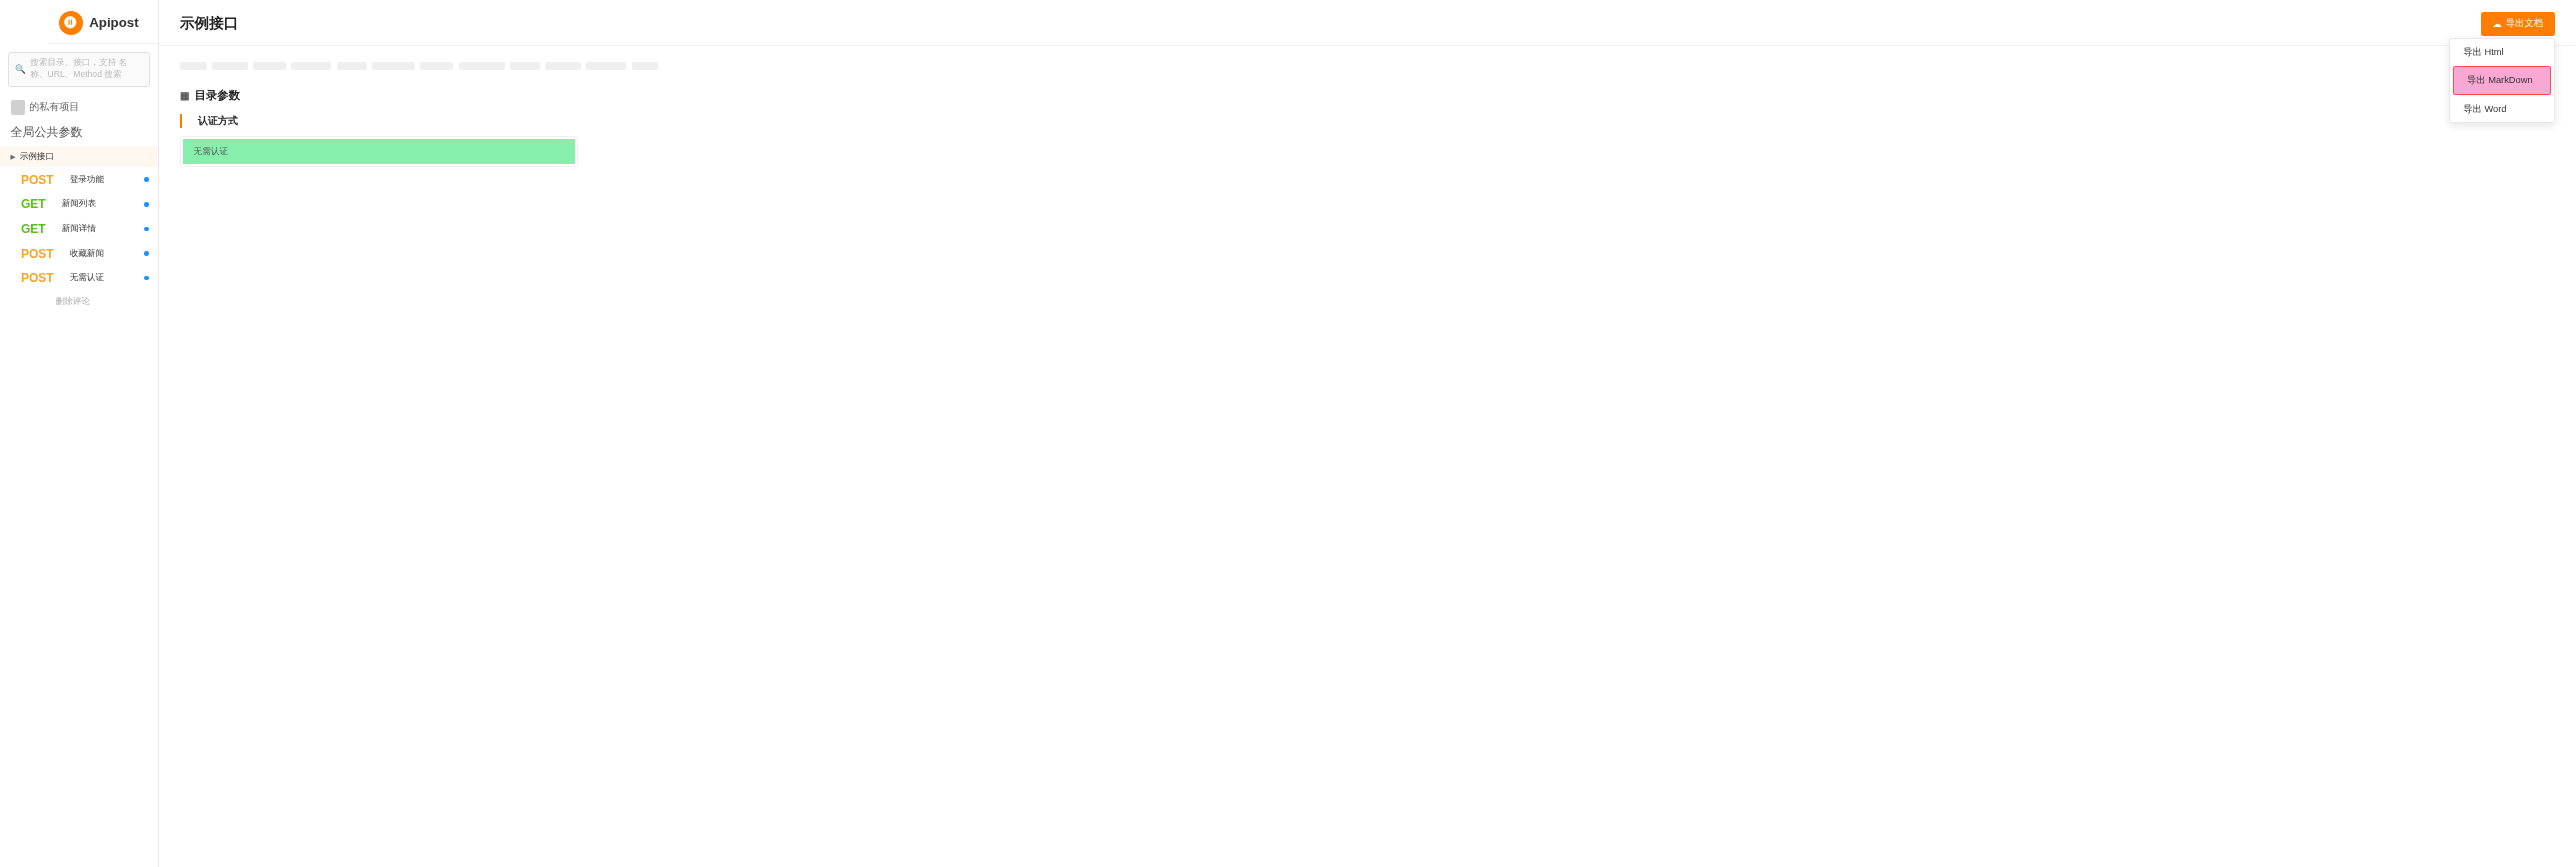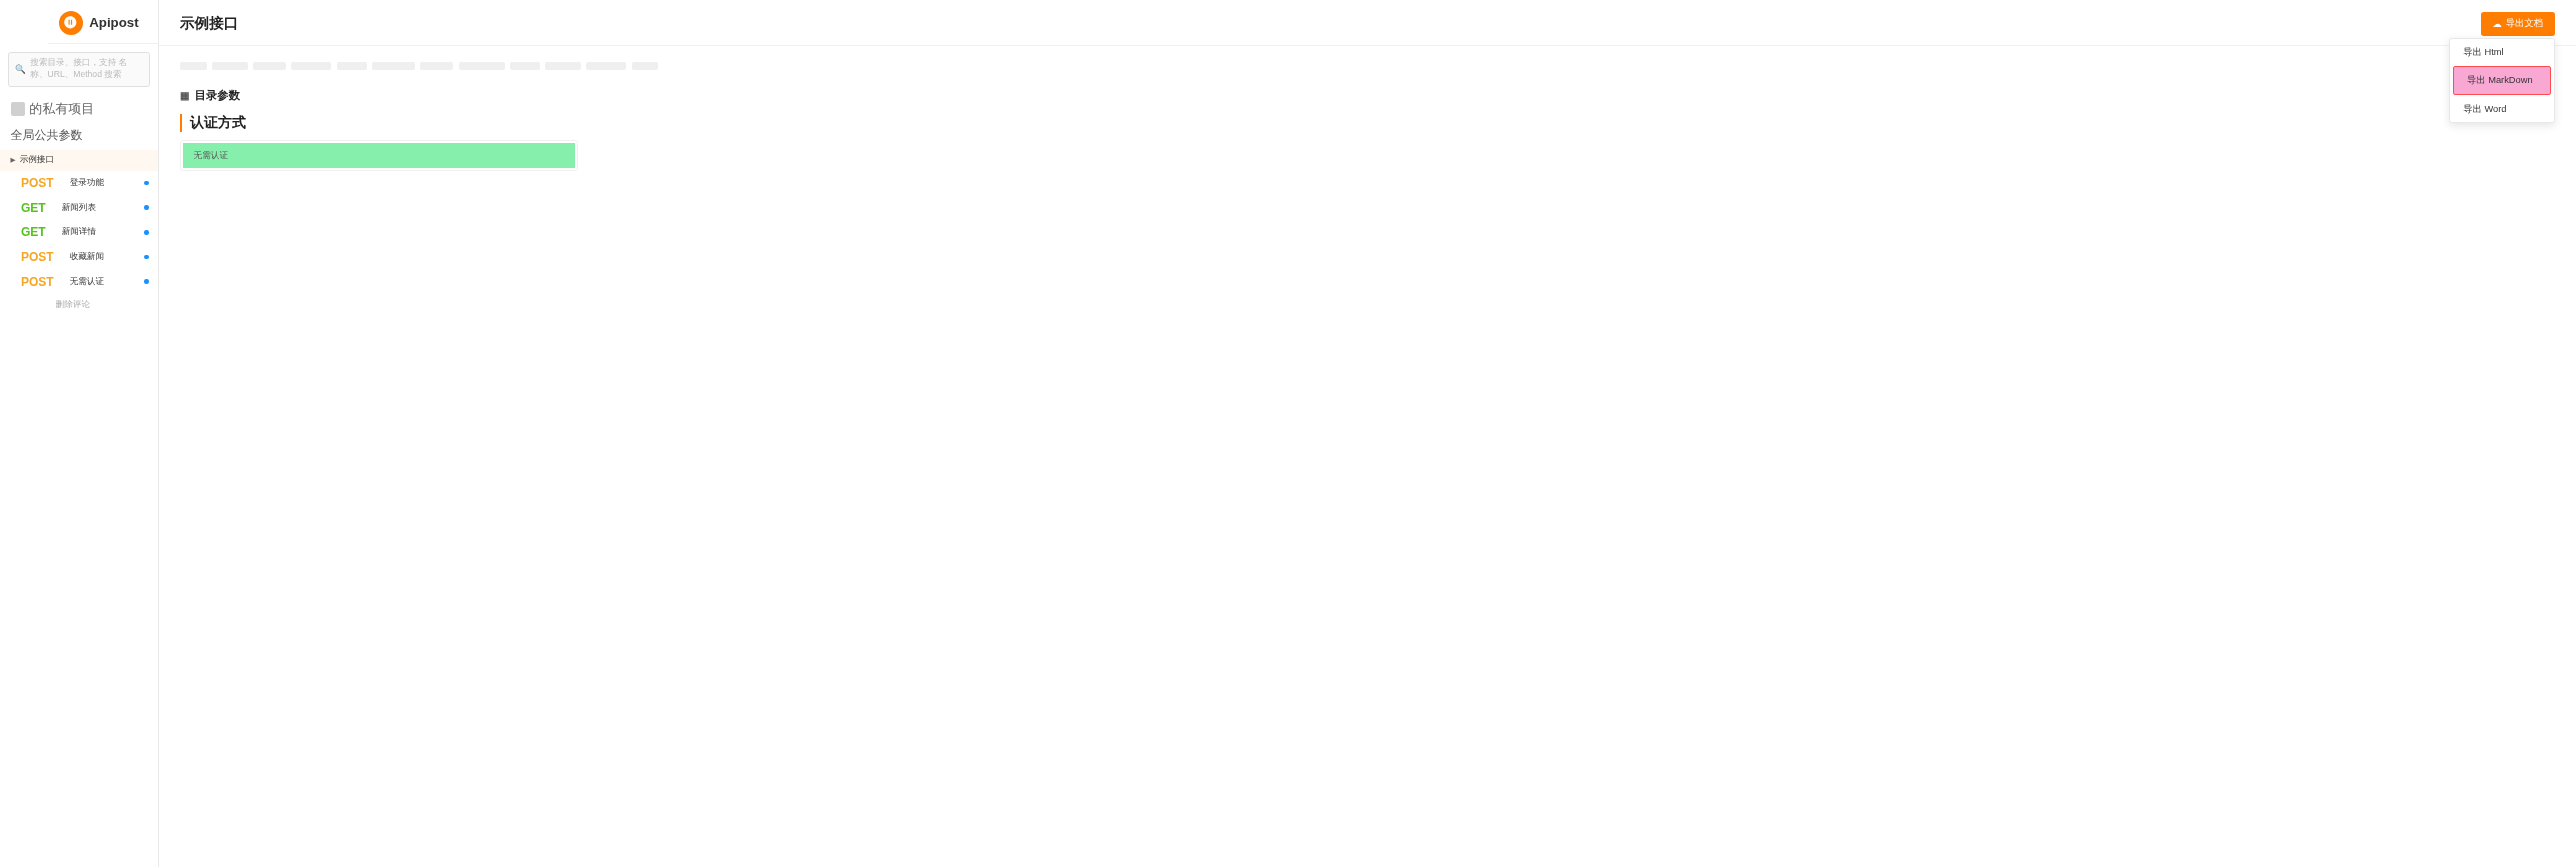--- a/index.html
+++ b/index.html
@@ -87,21 +87,21 @@
 
     .project-avatar {
       width: 14.6px;
       height: 14.6px;
       background: #d0d0d0;
       border-radius: 2px;
       flex-shrink: 0;
     }
 
     .project-label {
-      font-size: 13px;
+      font-size: 10px;
       color: #666;
     }
 
     .global-params {
       padding: 5.3px 10.6px;
       font-size: 12px;
       color: #555;
       cursor: pointer;
     }
 
@@ -228,25 +228,25 @@
       margin-bottom: 10.6px;
       gap: 5.3px;
     }
 
     .section-icon {
       font-size: 10px;
       color: #555;
     }
 
     .subsection-title {
-      font-size: 14px;
+      font-size: 10px;
       font-weight: 600;
       color: #222;
       margin-bottom: 8px;
-      padding-left: 8px;
+      padding-left: 16px;
       border-left: 2px solid #ff7d00;
     }
 
     .auth-table {
       width: 100%;
       max-width: 398px;
       border: 0.7px solid #f0f0f0;
       border-radius: 2.7px;
       overflow: hidden;
     }

